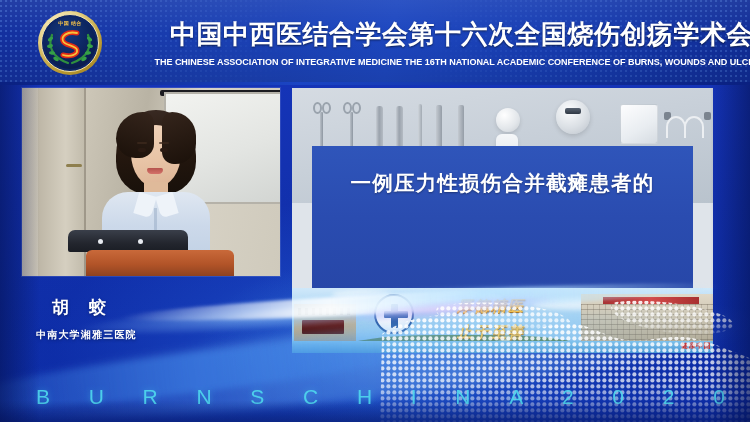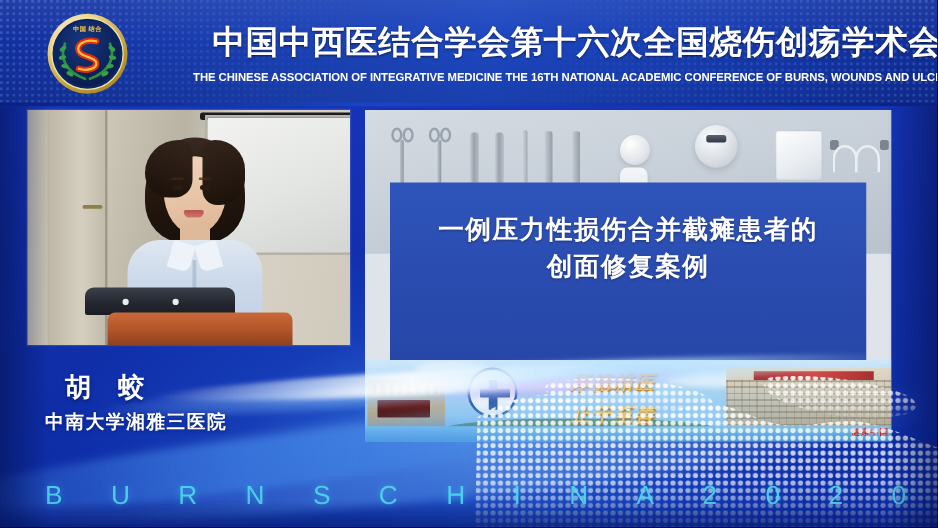--- a/index.html
+++ b/index.html
@@ -422,27 +422,27 @@
     display:flex; align-items:center; justify-content:space-between;
     font-size:21px; color:#4fd8ee; letter-spacing:1px; font-weight:400;
     opacity:.92; text-shadow:0 0 6px rgba(70,210,245,.45);
     font-family:"Liberation Sans","DejaVu Sans",sans-serif;
   }
   .wordmark span { display:inline-block; }
 
   
   .speaker-name {
     position:absolute; left:52px; top:296px;
-    font-size:21px; font-weight:bold; color:#ffffff; letter-spacing:7px;
+    font-size:17px; font-weight:bold; color:#ffffff; letter-spacing:7px;
     text-shadow:0 1px 3px rgba(0,20,70,.6);
     font-family:"DejaVu Sans","Liberation Sans",sans-serif;
   }
   .speaker-org {
     position:absolute; left:36px; top:328px;
-    font-size:15px; font-weight:bold; color:#ffffff; letter-spacing:1.2px;
+    font-size:10px; font-weight:bold; color:#ffffff; letter-spacing:1.2px;
     text-shadow:0 1px 3px rgba(0,20,70,.6);
     font-family:Liberation Serif, serif;
   }
 
   
   .bottom-shade {
     position:absolute; left:0; bottom:0; width:750px; height:22px;
     background:linear-gradient(180deg, rgba(5,20,90,0) 0%, rgba(5,18,80,.45) 100%);
     pointer-events:none;
   }
@@ -553,21 +553,20 @@
         <div class="ear l"></div>
           <div class="ear r"></div>
         <div class="tube-l"></div>
           <div class="tube-r"></div>
       </div>
     </div>
 
     <div class="sp-titlebox">
       <div class="sp-title">
         <div>一例压力性损伤合并截瘫患者的</div>
-        <div>创面修复案例</div>
       </div>
     </div>
 
     <div class="sp-hospital">
       <div class="hosp-sky"></div>
       <div class="hosp-cloud" style="left:140px; top:4px;  width:70px; height:14px;"></div>
       <div class="hosp-cloud" style="left:240px; top:10px; width:90px; height:12px;"></div>
       <div class="hosp-cloud" style="left:40px;  top:2px;  width:60px; height:10px;"></div>
 
       <div class="hosp-bldg-r"></div>

